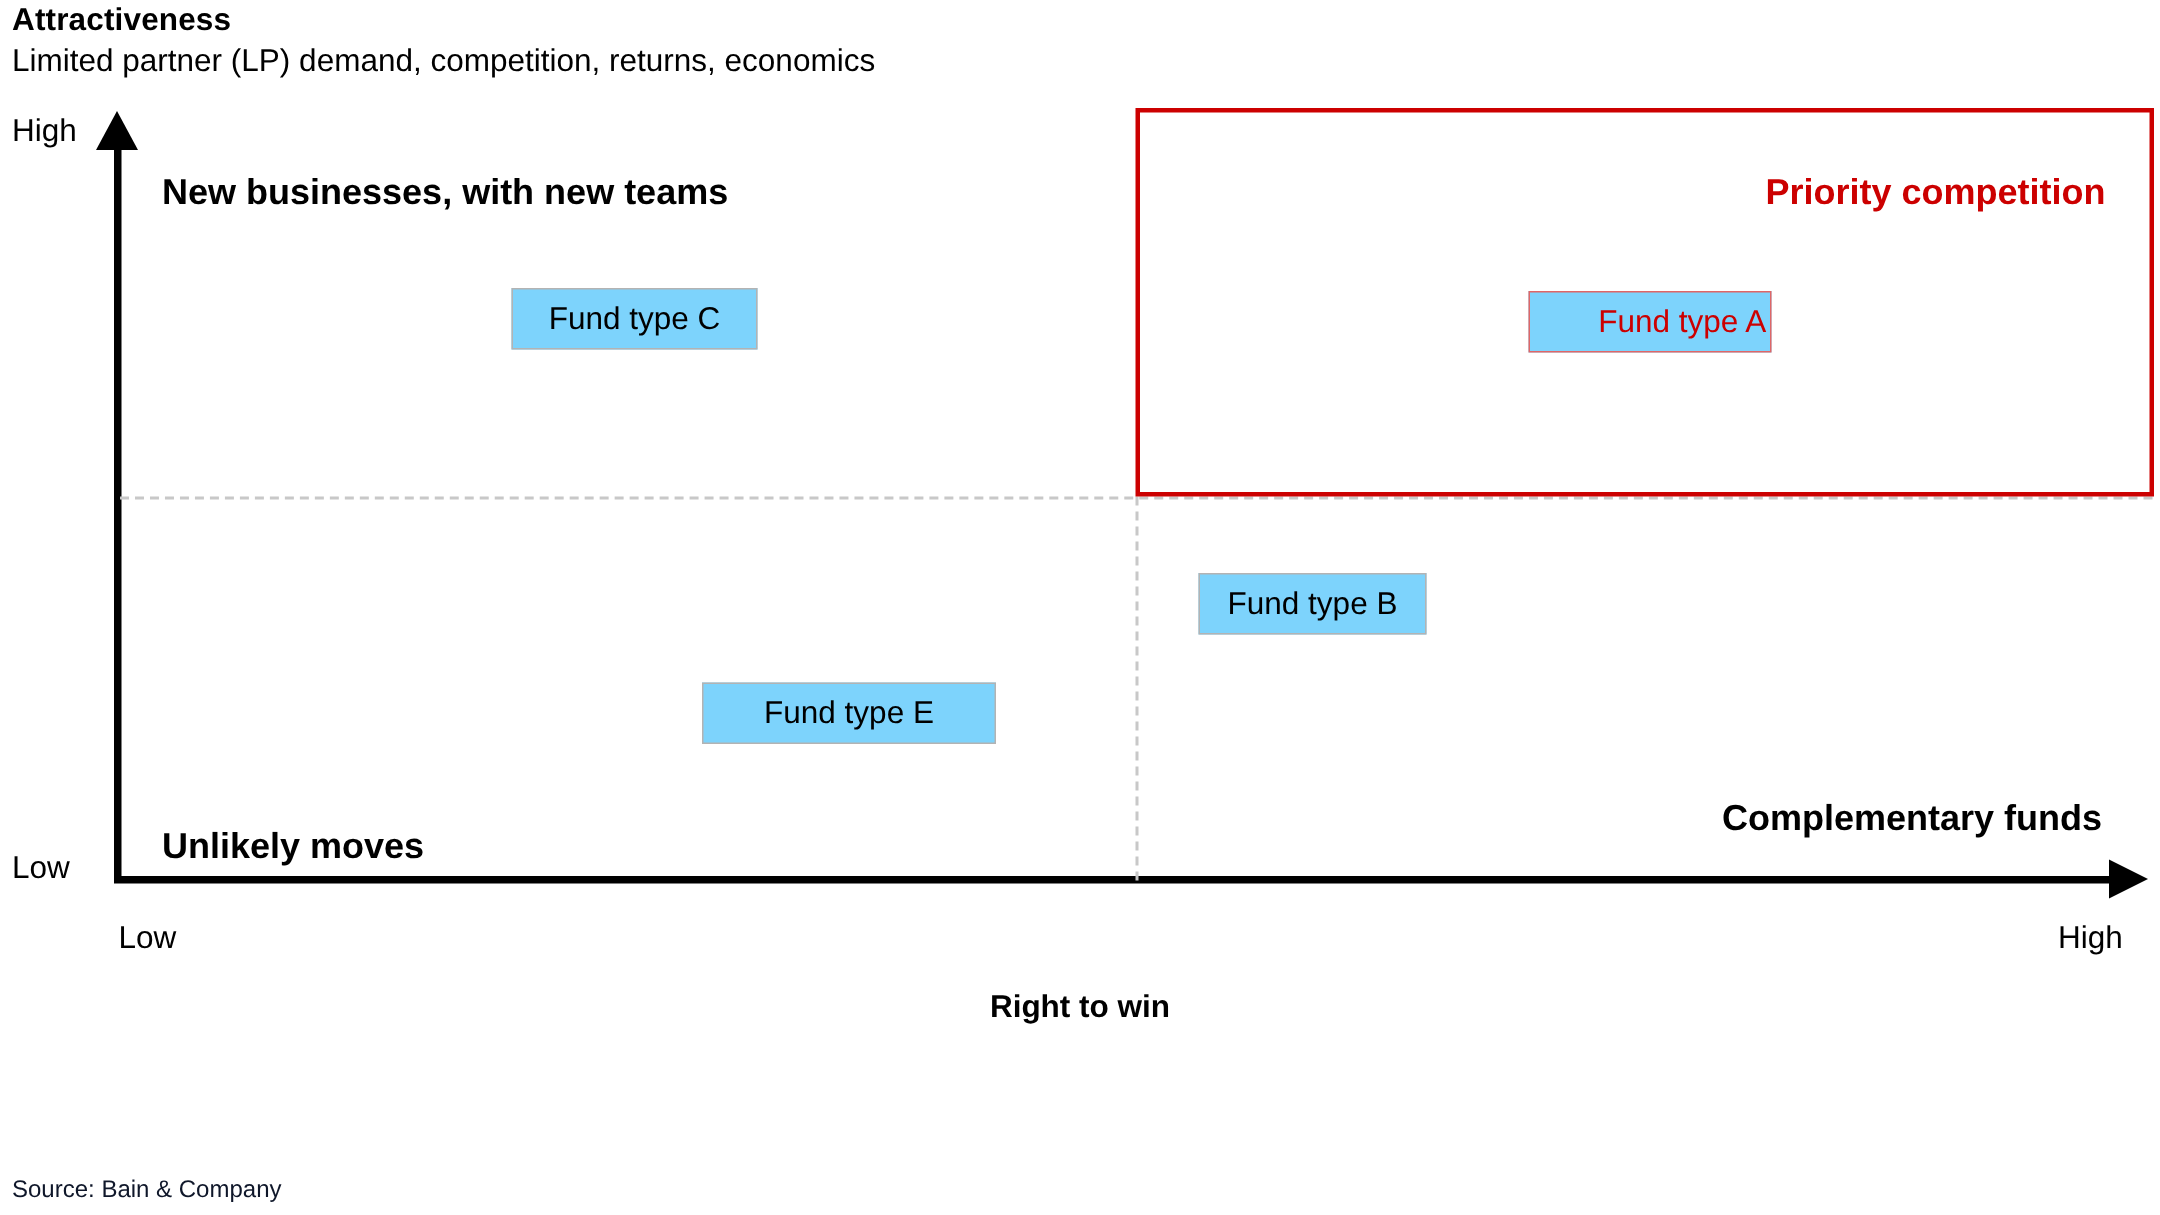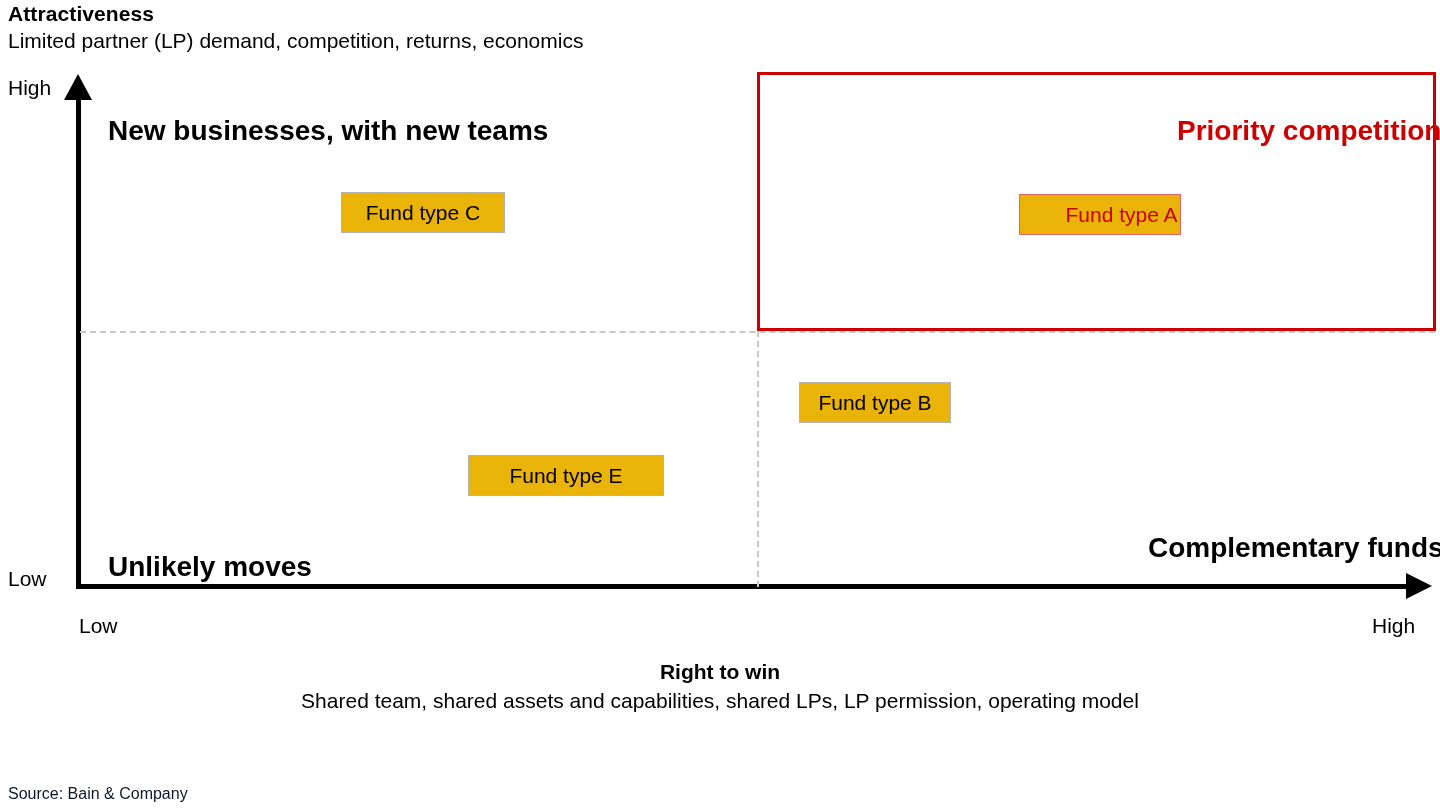--- a/index.html
+++ b/index.html
@@ -122,37 +122,37 @@
     top: 72px;
     width: 679px;
     height: 259px;
     border: 3px solid #cc0000;
     box-sizing: border-box;
     background: transparent;
   }
 
   
   .quad-label {
-    font-size: 28px;
+    font-size: 24px;
     font-weight: bold;
     white-space: nowrap;
   }
   #quad-label-top-left   { left: 108px;  top: 115px; }
   #quad-label-top-right  {
     left: 1177px; top: 115px;
     color: #cc0000;
   }
   #quad-label-bottom-left { left: 108px; top: 503px; margin-top: 48px; }
   #quad-label-bottom-right { left: 1148px; top: 532px; }
 
   
   .fund-box {
     box-sizing: border-box;
     border: 1px solid #b3b3b3;
-    background: #eab308;
+    background: #7dd3fc;
     display: flex;
     align-items: center;
     justify-content: center;
     font-size: 21px;
     color: #000000;
     height: 41px;
     white-space: nowrap;
   }
   .fund-box.accent {
     border-color: #e06666;
@@ -220,17 +220,16 @@
   <div class="abs quad-label" id="quad-label-top-right">Priority competition</div>
   <div class="abs quad-label" id="quad-label-bottom-left">Unlikely moves</div>
   <div class="abs quad-label" id="quad-label-bottom-right">Complementary funds</div>
 
   <div class="abs fund-box accent" id="fund-box-a">Fund type A</div>
   <div class="abs fund-box" id="fund-box-b">Fund type B</div>
   <div class="abs fund-box" id="fund-box-c">Fund type C</div>
   <div class="abs fund-box" id="fund-box-e">Fund type E</div>
 
   <div class="abs" id="x-axis-title">Right to win</div>
-  <div class="abs" id="x-axis-subtitle">Shared team, shared assets and capabilities, shared LPs, LP permission, operating model</div>
 
   <div class="abs" id="source-note">Source: Bain &amp; Company</div>
 
 </div>
 
 </body></html>

